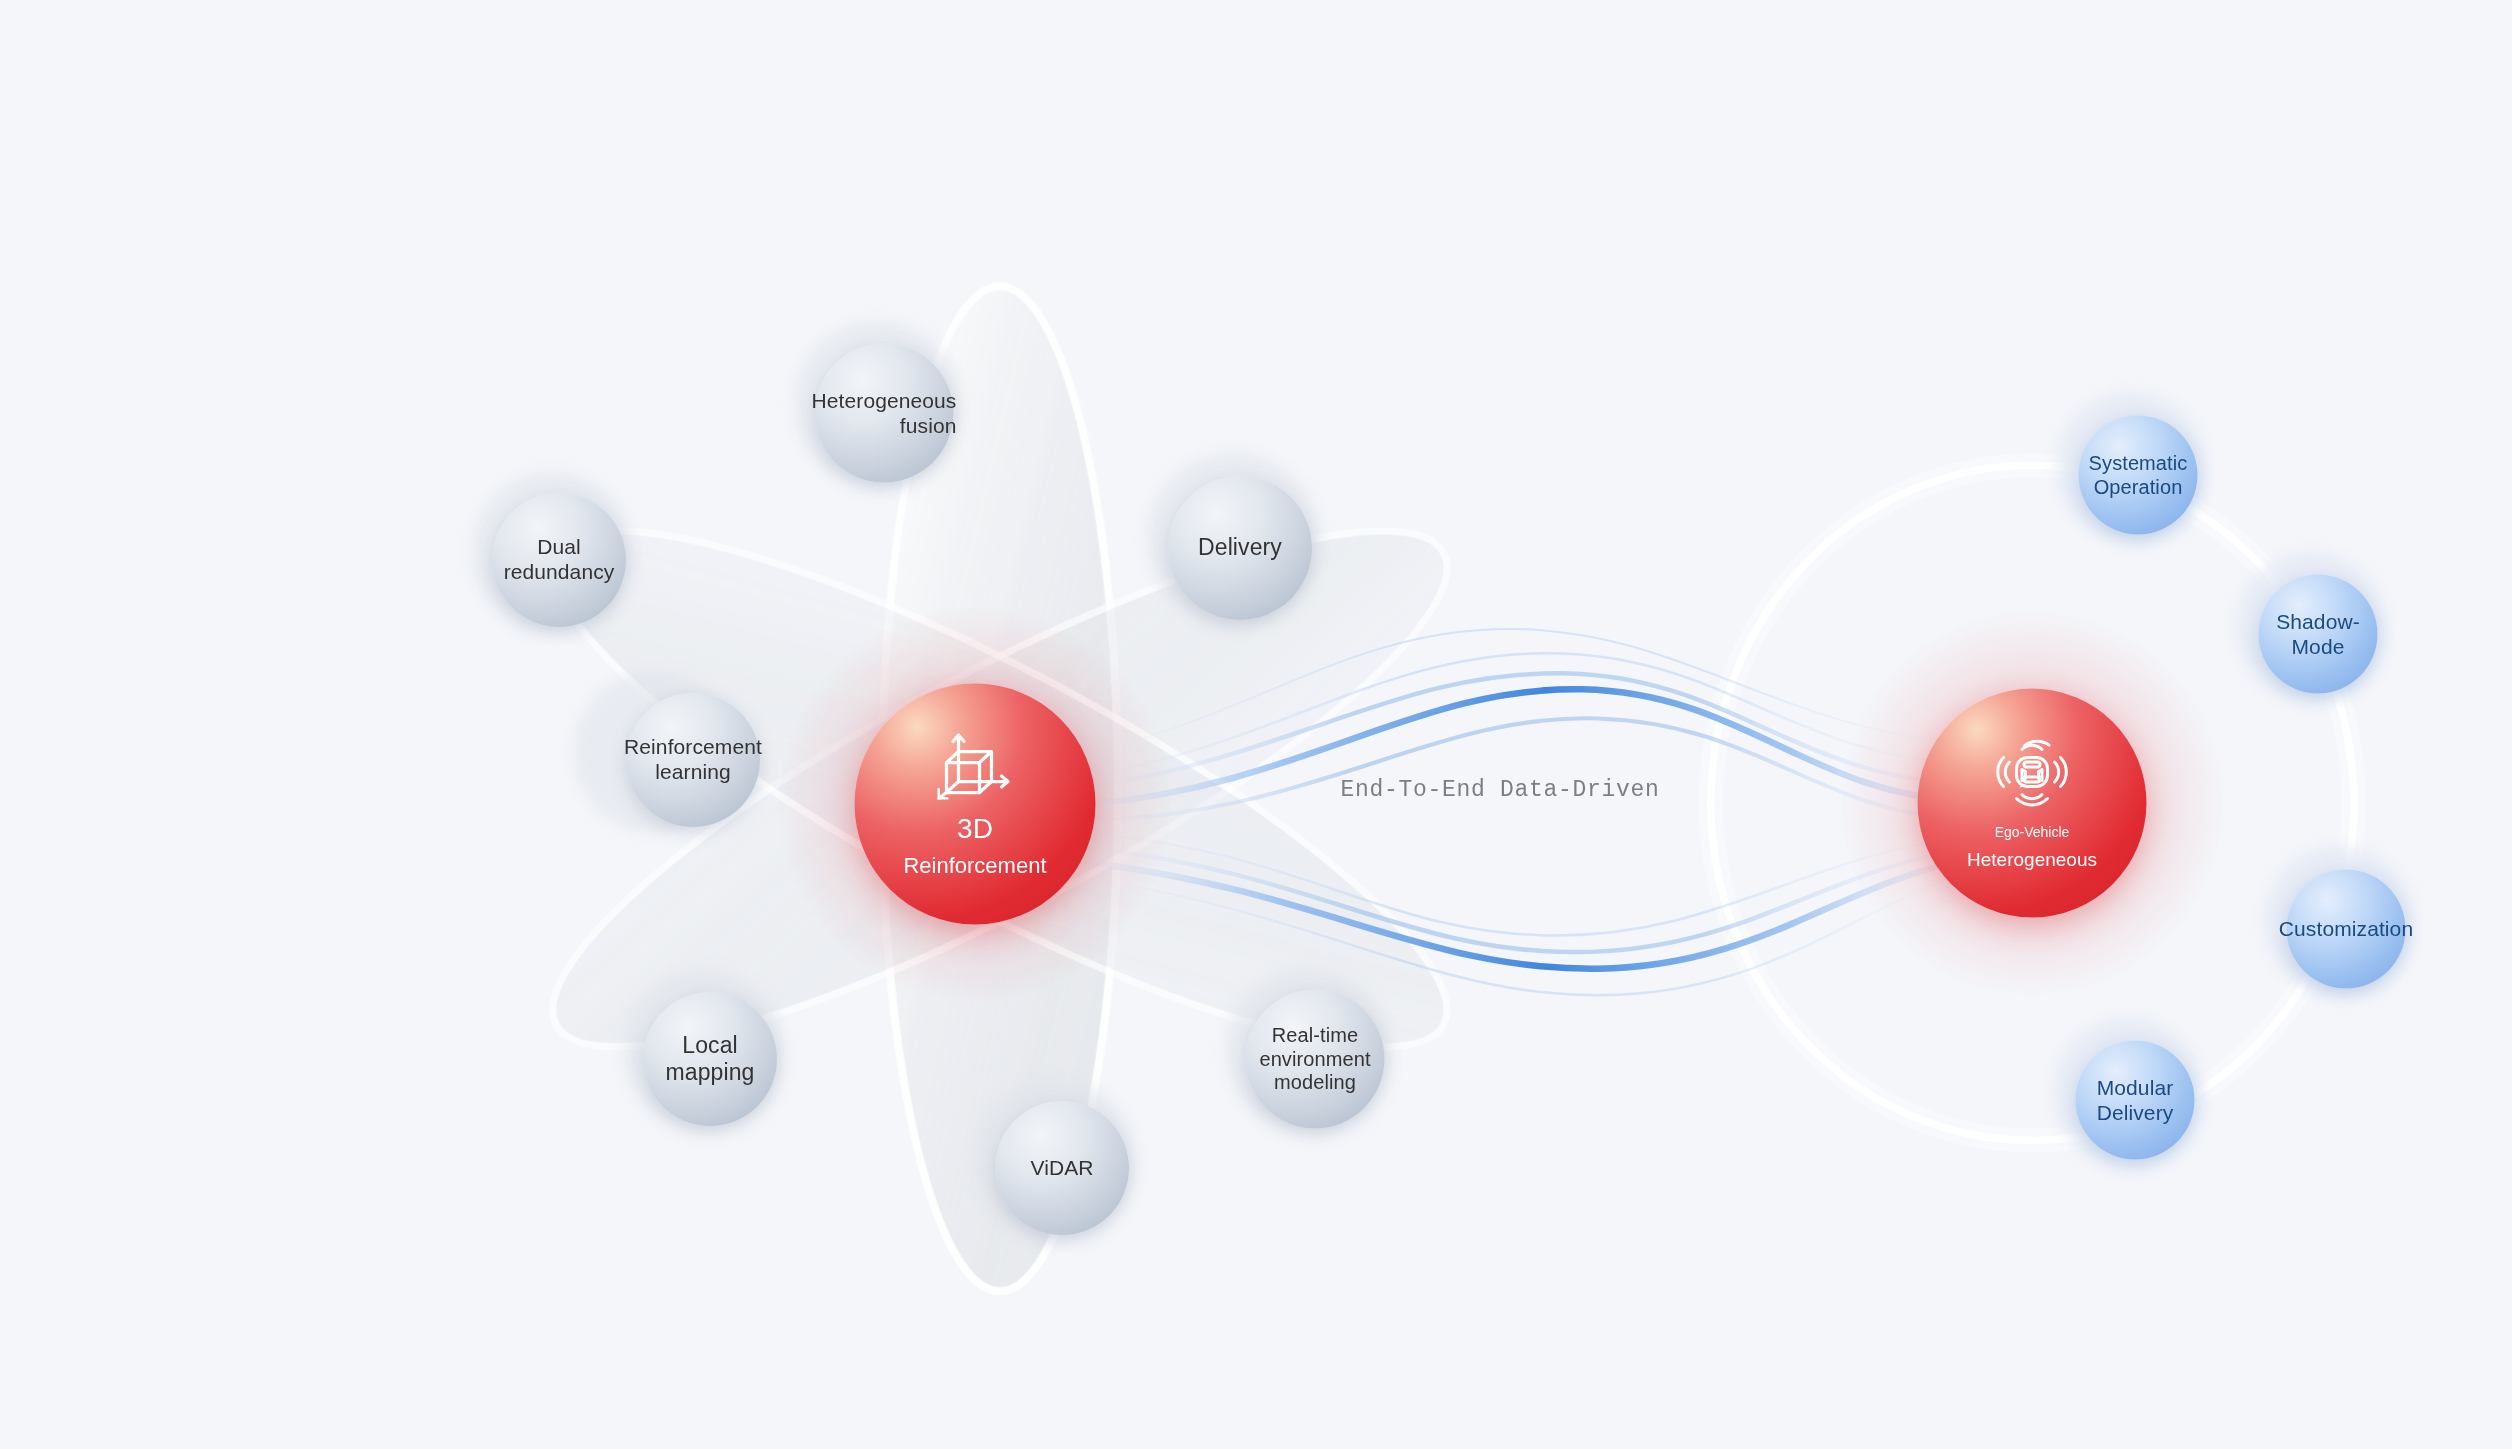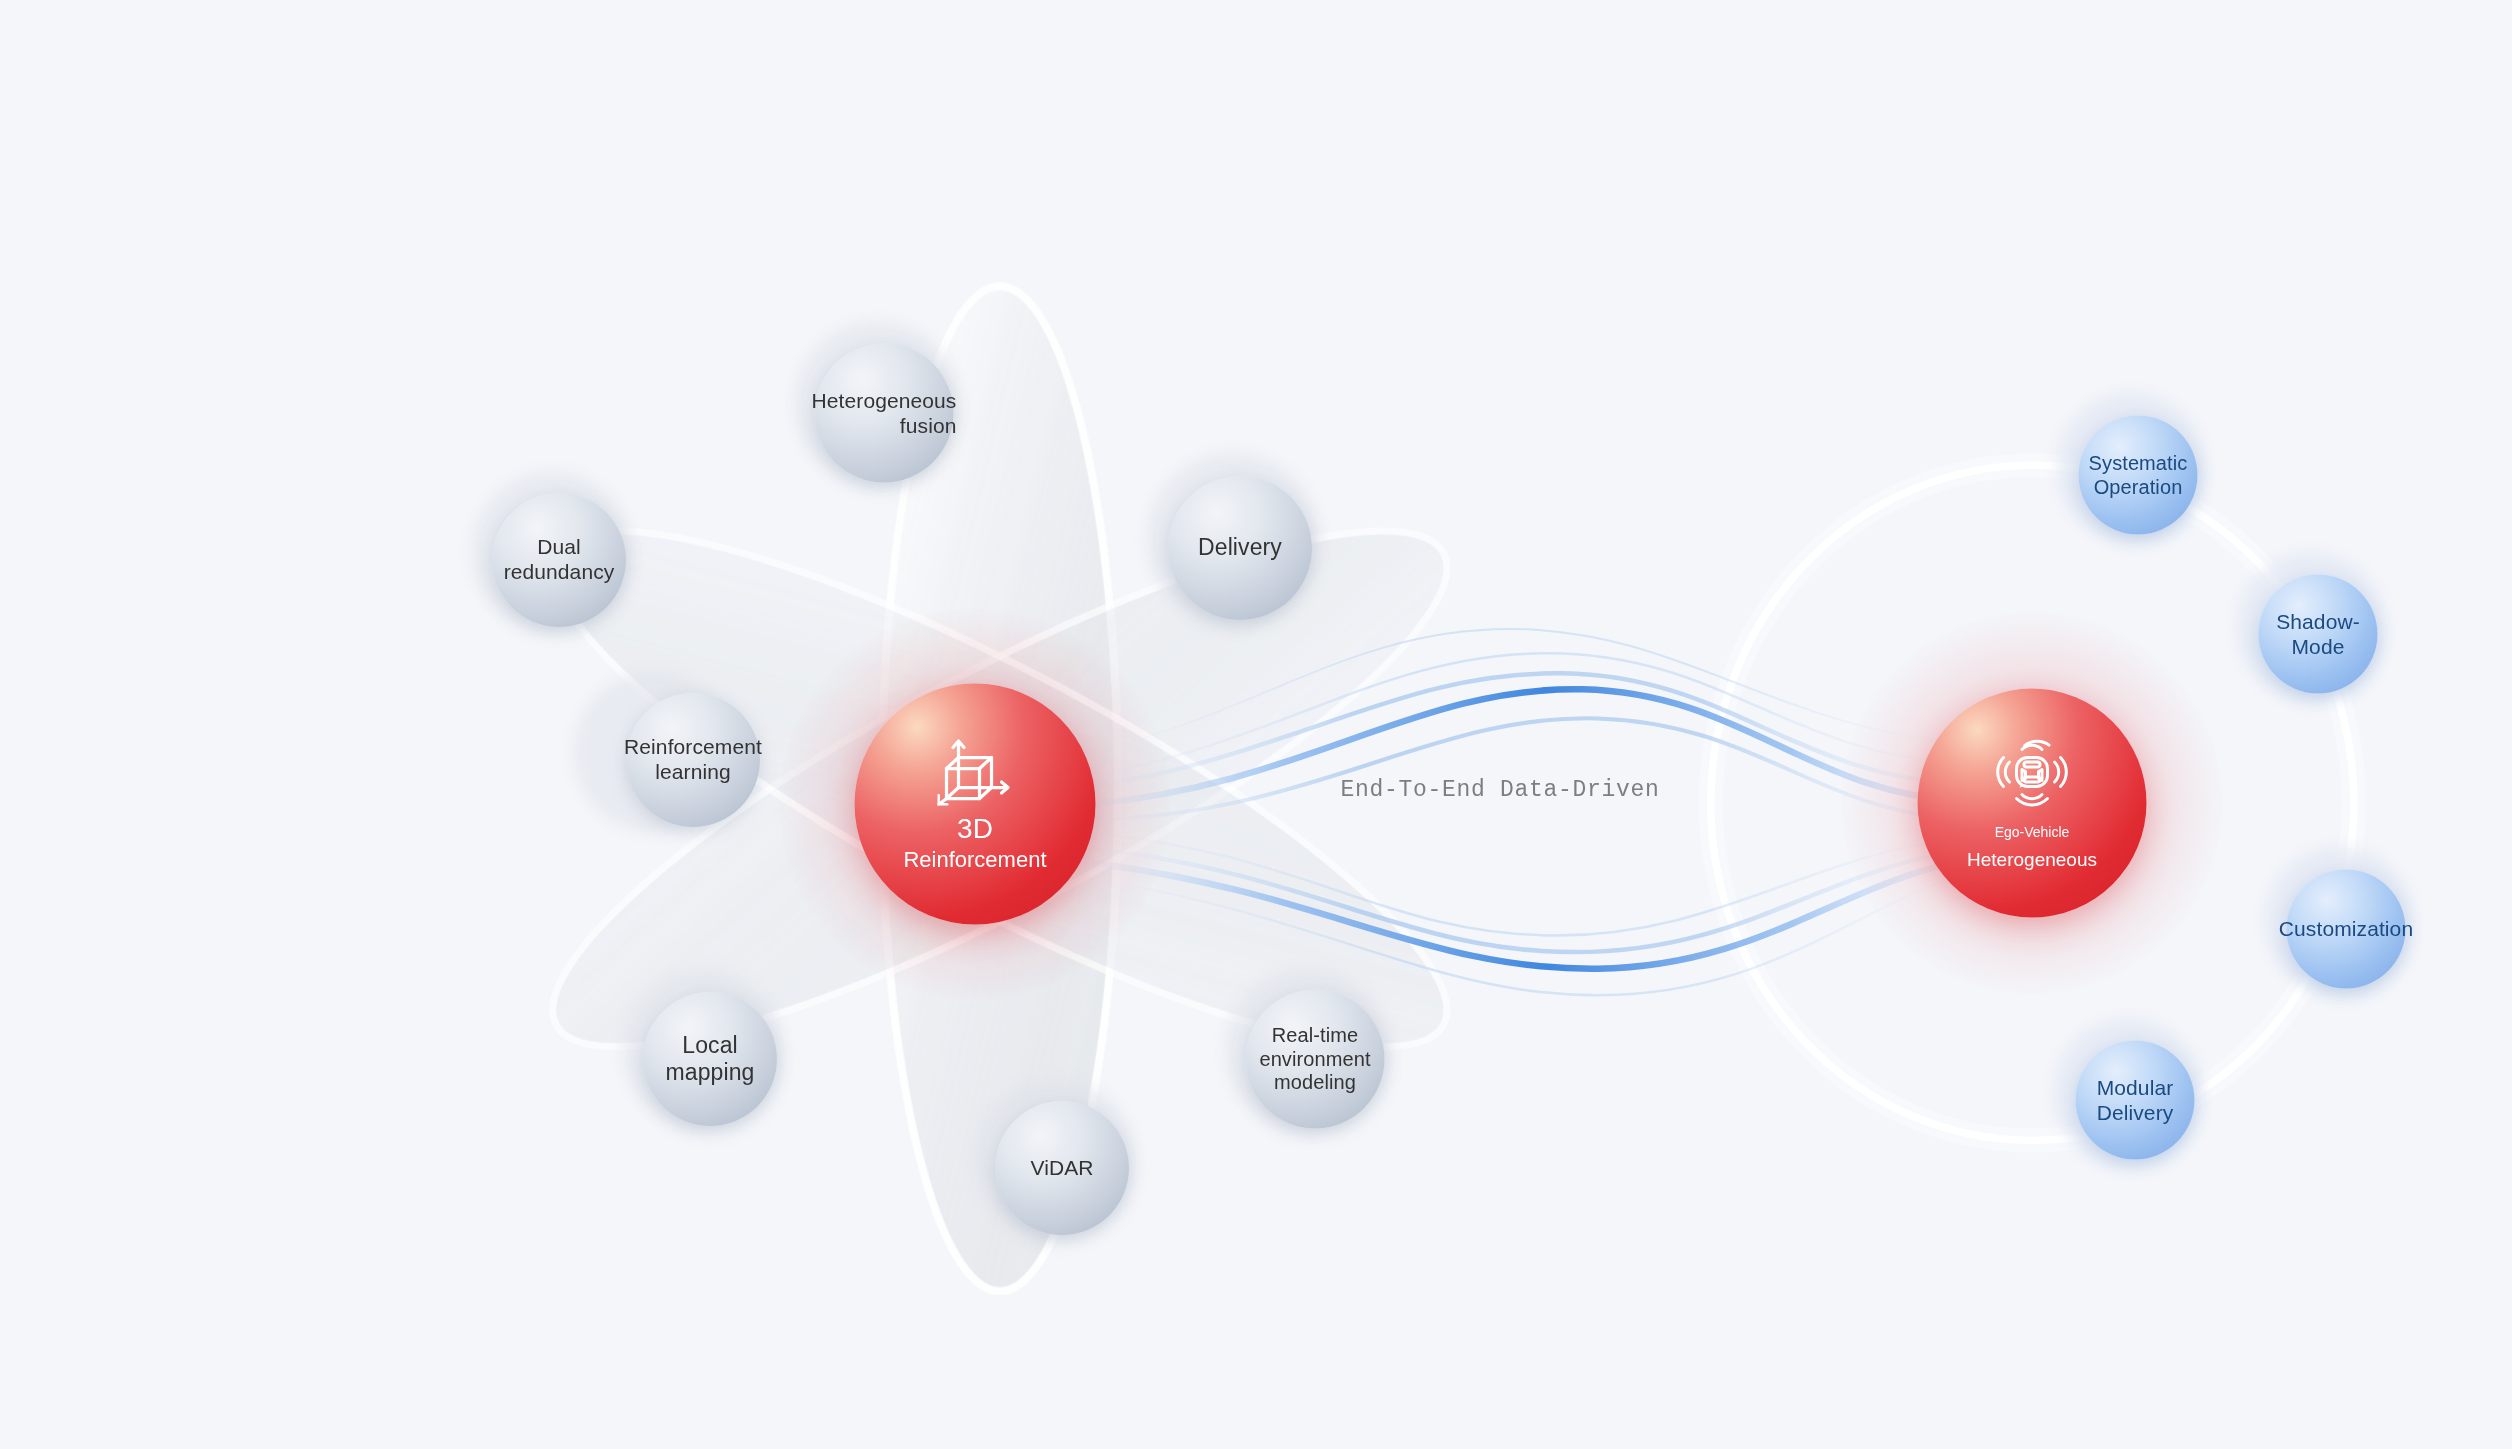--- a/index.html
+++ b/index.html
@@ -152,21 +152,21 @@
       <path d="M2178,1718 C2640,1778 2840,1932 3180,1928 C3500,1924 3660,1760 3912,1712" stroke="url(#flowStrong)" stroke-width="13"></path>
       <path d="M2190,1752 C2660,1830 2880,1995 3220,1980 C3540,1966 3700,1800 3914,1740" stroke="url(#flowFaint)" stroke-width="5"></path>
       <path d="M2200,1490 C2520,1410 2700,1250 3010,1252 C3340,1254 3520,1440 3896,1480" stroke="url(#flowFaint)" stroke-width="4"></path>
     </g>
   </svg>
 
   <div>
 
     <div class="core-glow" style="left:975px;top:804px;width:392px;height:392px;"></div>
 
-    <div class="core" style="left:975px;top:804px;width:241px;height:241px;">
+    <div class="core" style="left:975px;top:804px;width:241px;height:241px;gap:6px;">
       <span class="core-icon" style="margin-bottom:4px;">
         <svg width="75" height="70" viewBox="0 0 150 140" fill="none" stroke="#ffffff" stroke-width="6.5" stroke-linecap="round" stroke-linejoin="round">
 
           <polyline points="42,44 108,44 108,104"></polyline>
 
           <rect x="18" y="66" width="66" height="60"></rect>
 
           <line x1="18" y1="66" x2="42" y2="44"></line>
           <line x1="84" y1="66" x2="108" y2="44"></line>
           <line x1="84" y1="126" x2="108" y2="104"></line>

